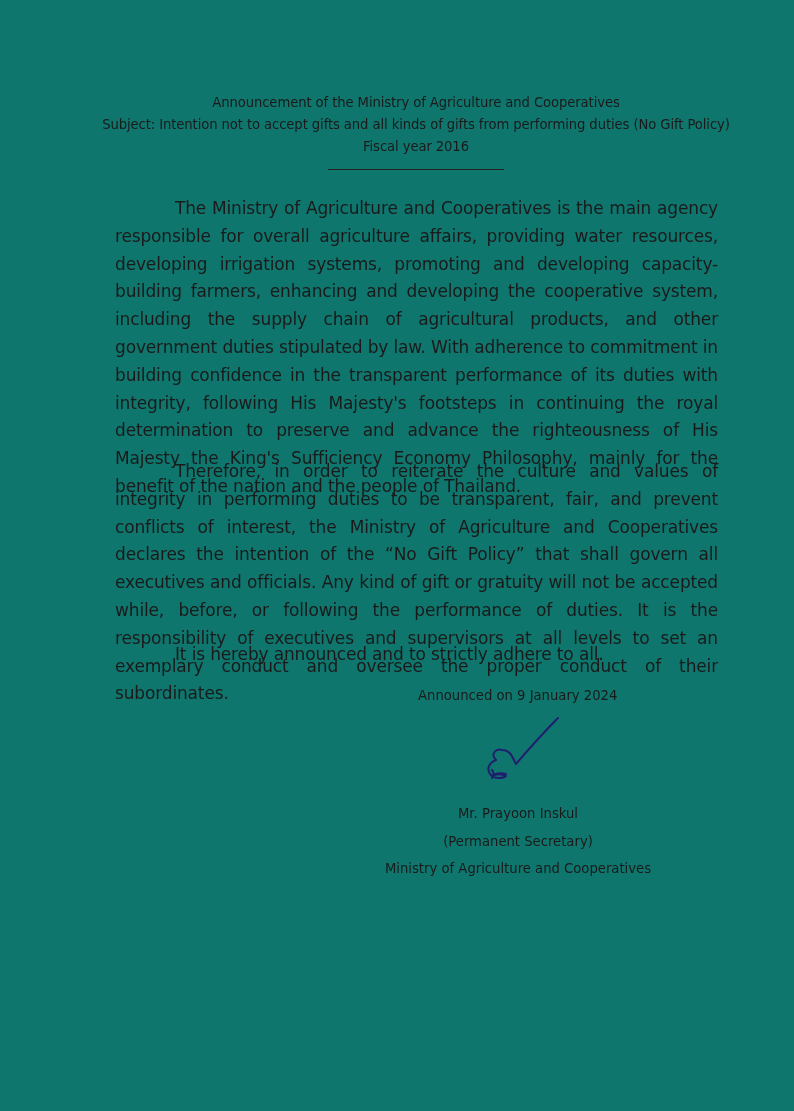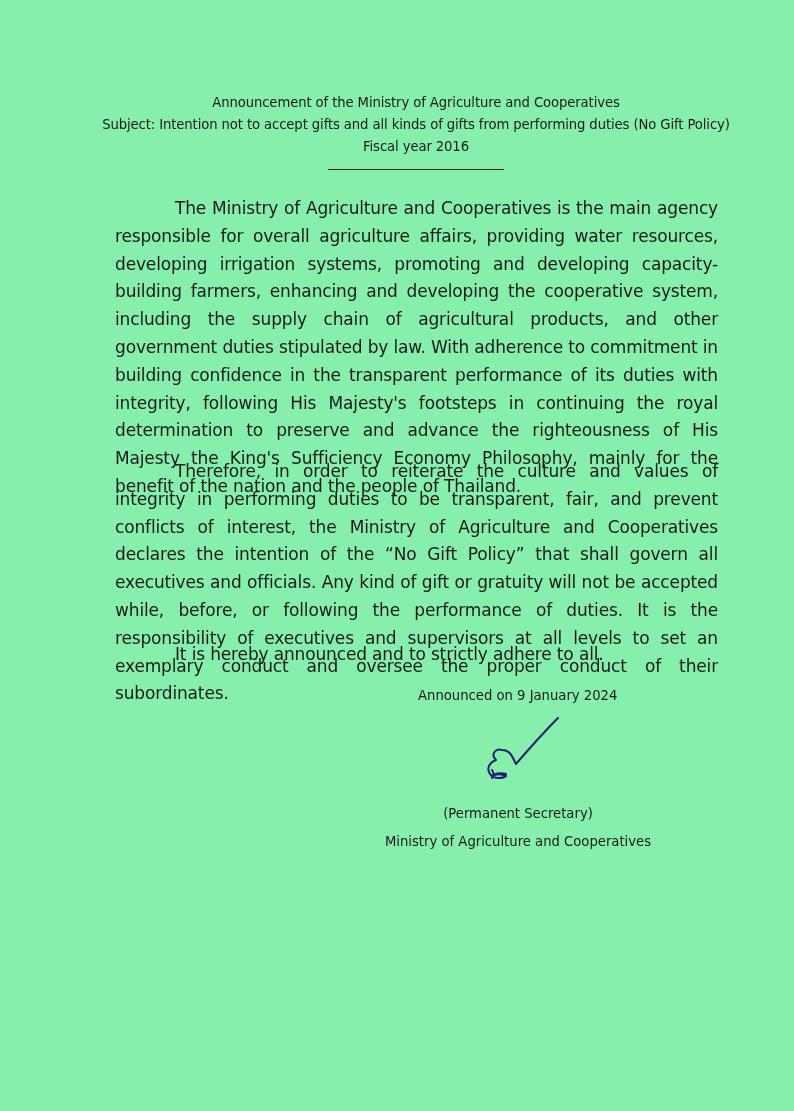--- a/index.html
+++ b/index.html
@@ -1,18 +1,18 @@
 <!DOCTYPE html>
 <html><head>
 <meta charset="utf-8">
 <style>
   html, body { margin: 0; padding: 0; background: #ffffff; }
   body { width: 794px; height: 1111px; position: relative; overflow: hidden;
          font-family: "DejaVu Sans", sans-serif; color: #1a1a1a; }
-  .page { position: absolute; left: 0; top: 0; width: 794px; height: 1111px; background: #86efac; }
+  .page { position: absolute; left: 0; top: 0; width: 794px; height: 1111px; background: #0f766e; }
 
   .header { position: absolute; left: 100px; width: 632px; top: 92px; text-align: center;
             font-size: 13.2px; line-height: 22px; letter-spacing: -0.1px; }
   .header .line { white-space: nowrap; }
   .header .subject-label { font-weight: normal; }
   .rule { position: absolute; left: 328px; top: 169px; width: 176px; height: 0;
           border-top: 1px solid #222; }
 
   .body { position: absolute; left: 115px; width: 603px; font-size: 17px; line-height: 27.8px;
           text-align: justify; letter-spacing: -0.15px; }
@@ -50,16 +50,17 @@
     <p>It is hereby announced and to strictly adhere to all.</p>
   </div>
 
   <div class="announced">Announced on 9 January 2024</div>
 
   <svg class="signature" viewBox="0 0 80 70">
     <path d="M78 6 C62 22, 48 38, 36 52 C32 44, 30 38, 22 38 C16 36, 10 42, 16 48 C10 50, 6 56, 10 62 C14 68, 24 66, 26 64 C22 62, 16 62, 12 64 C14 62, 20 60, 26 62 M12 58 C14 60, 14 64, 12 66" fill="none" stroke="#1f1f6e" stroke-width="2" stroke-linecap="round" stroke-linejoin="round"></path>
   </svg>
 
   <div class="signatory">
+    <div>Mr. Prayoon Inskul</div>
     <div>(Permanent Secretary)</div>
     <div>Ministry of Agriculture and Cooperatives</div>
   </div>
 </div>
 
 </body></html>

